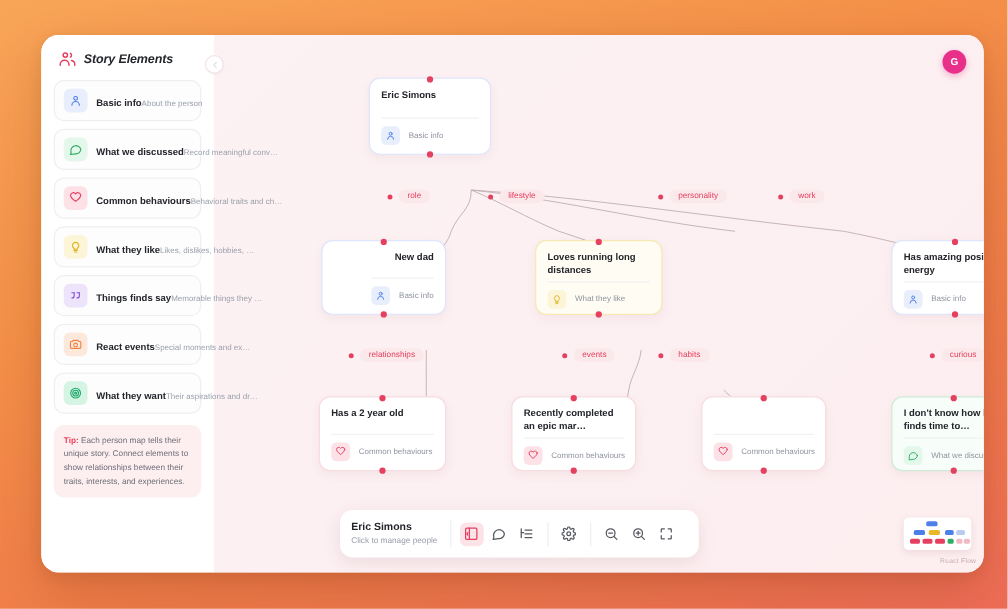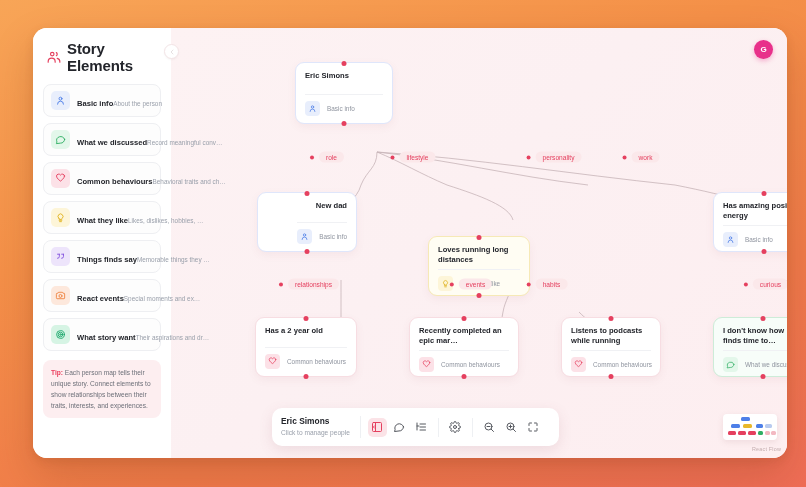--- a/index.html
+++ b/index.html
@@ -32,21 +32,21 @@
     background: #ffffff;
     padding: 10px 10px 8px 10px;
     position: relative;
     z-index: 5;
   }
   .sidebar-header {
     display: flex; align-items: center; gap: 6px;
     padding: 2px 2px 10px 4px;
   }
   .sidebar-header .title {
-    font-size: 15px; font-weight: bold; color: #23252b; letter-spacing: -0.1px;
+    font-size: 10px; font-weight: bold; color: #23252b; letter-spacing: -0.1px; font-style: italic;
   }
   .icon-people { width: 14px; height: 14px; display: block; }
 
   .collapse-handle {
     position: absolute;
     right: -8px; top: 16px;
     width: 15px; height: 15px;
     border-radius: 50%;
     background: #ffffff;
     border: 1px solid #f3e4e6;
@@ -298,21 +298,21 @@
           <span class="elem-text"><span class="elem-title">React events</span><span class="elem-sub">Special moments and ex…</span></span>
         </div>
         <div class="elem-item">
           <span class="elem-badge" style="background:#d6f4e4">
             <svg viewBox="0 0 24 24" width="11" height="11" fill="none" stroke="#1fa96d" stroke-width="2" stroke-linecap="round" stroke-linejoin="round">
               <circle cx="12" cy="12" r="8.5"></circle>
               <circle cx="12" cy="12" r="5"></circle>
               <circle cx="12" cy="12" r="1.7"></circle>
             </svg>
           </span>
-          <span class="elem-text"><span class="elem-title">What story want</span><span class="elem-sub">Their aspirations and dr…</span></span>
+          <span class="elem-text"><span class="elem-title">What they want</span><span class="elem-sub">Their aspirations and dr…</span></span>
         </div>
       </div>
 
     <div class="tip-box">
       <b>Tip:</b><span> Each person map tells their unique story. Connect elements to show relationships between their traits, interests, and experiences.</span>
     </div>
   </aside>
 
   <section class="canvas">
 
@@ -364,21 +364,21 @@
             <span class="chip" style="background:#e8eefc">
               <svg viewBox="0 0 24 24" width="9" height="9" fill="none" stroke="#4d7fe8" stroke-width="2" stroke-linecap="round" stroke-linejoin="round">
                 <circle cx="12" cy="8" r="3.2"></circle>
                 <path d="M5.5 20a6.5 6.5 0 0 1 13 0"></path>
               </svg>
             </span>
             <span class="chip-label">Basic info</span>
           </div>
           <span class="handle bottom"></span>
         </div>
-        <div class="node tint-yellow" style="left: 257px; top: 164px; width: 102px; height: 60px; margin-top: 44px;">
+        <div class="node tint-yellow" style="left: 257px; top: 164px; width: 102px; height: 60px;">
           <span class="handle top"></span>
           <div class="node-title">Loves running long distances</div>
           <div class="node-body"></div>
           <div class="node-foot">
             <span class="chip" style="background:#fdf5d8">
               <svg viewBox="0 0 24 24" width="9" height="9" fill="none" stroke="#e0b321" stroke-width="2" stroke-linecap="round" stroke-linejoin="round">
                 <path d="M9 18h6"></path>
                 <path d="M10 21h4"></path>
                 <path d="M8.5 14a5.5 5.5 0 1 1 7 0c-.8.7-1 1.3-1 2.2h-5c0-.9-.2-1.5-1-2.2z"></path>
               </svg>
@@ -409,37 +409,36 @@
           <div class="node-foot">
             <span class="chip" style="background:#fce1e7">
               <svg viewBox="0 0 24 24" width="9" height="9" fill="none" stroke="#e5405f" stroke-width="2" stroke-linecap="round" stroke-linejoin="round">
                 <path d="M20.8 6.6a4.8 4.8 0 0 0-8.8-2 4.8 4.8 0 0 0-8.8 2c0 5.4 8.8 11 8.8 11s8.8-5.6 8.8-11z"></path>
               </svg>
             </span>
             <span class="chip-label">Common behaviours</span>
           </div>
           <span class="handle bottom"></span>
         </div>
-        <div class="node tint-red" style="left: 238px; top: 289px; width: 110px; height: 60px;">
+        <div class="node tint-red" style="left: 238px; top: 289px; width: 100px; height: 60px;">
           <span class="handle top"></span>
           <div class="node-title">Recently completed an epic mar…</div>
           <div class="node-body"></div>
           <div class="node-foot">
             <span class="chip" style="background:#fce1e7">
               <svg viewBox="0 0 24 24" width="9" height="9" fill="none" stroke="#e5405f" stroke-width="2" stroke-linecap="round" stroke-linejoin="round">
                 <path d="M20.8 6.6a4.8 4.8 0 0 0-8.8-2 4.8 4.8 0 0 0-8.8 2c0 5.4 8.8 11 8.8 11s8.8-5.6 8.8-11z"></path>
               </svg>
             </span>
             <span class="chip-label">Common behaviours</span>
           </div>
           <span class="handle bottom"></span>
         </div>
         <div class="node tint-red" style="left: 390px; top: 289px; width: 100px; height: 60px;">
           <span class="handle top"></span>
-          <div class="node-title">Listens to podcasts while running</div>
           <div class="node-body"></div>
           <div class="node-foot">
             <span class="chip" style="background:#fce1e7">
               <svg viewBox="0 0 24 24" width="9" height="9" fill="none" stroke="#e5405f" stroke-width="2" stroke-linecap="round" stroke-linejoin="round">
                 <path d="M20.8 6.6a4.8 4.8 0 0 0-8.8-2 4.8 4.8 0 0 0-8.8 2c0 5.4 8.8 11 8.8 11s8.8-5.6 8.8-11z"></path>
               </svg>
             </span>
             <span class="chip-label">Common behaviours</span>
           </div>
           <span class="handle bottom"></span>

